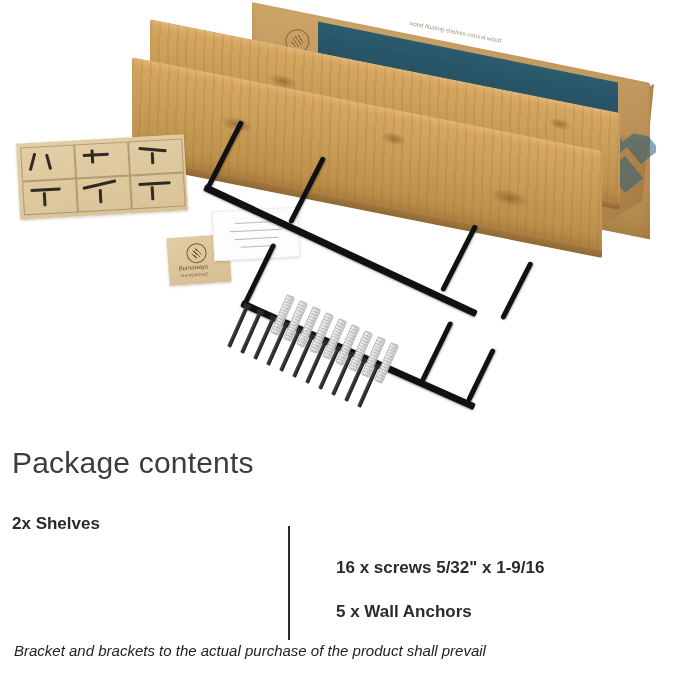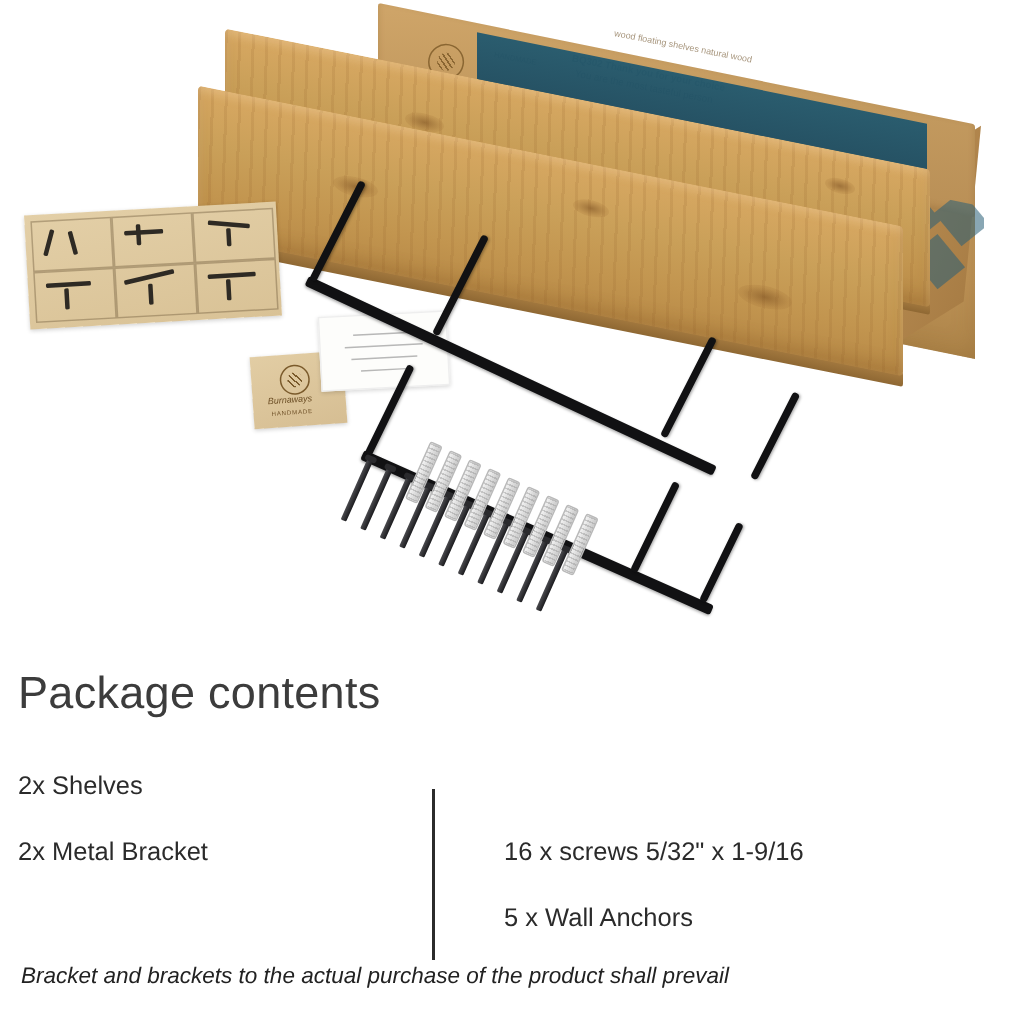--- a/index.html
+++ b/index.html
@@ -291,20 +291,21 @@
     font-size: 30px;
     color: #3c3c3c;
     font-weight: normal;
     letter-spacing: .2px;
   }
   .col {
     position: absolute;
     font-size: 17px;
     color: #2b2b2b;
     line-height: 44px;
+    font-weight: bold;
   }
   #col-left { left: 12px; top: 72px; }
   #col-right { left: 336px; top: 116px; }
   #divider {
     position: absolute;
     left: 288px;
     top: 96px;
     width: 2px;
     height: 114px;
     background: #2b2b2b;
@@ -442,21 +443,20 @@
 </div>
 
 <div id="contents">
 
   <div id="package-title">Package contents</div>
 
   <div id="divider"></div>
 
   <div class="col" id="col-left">
     <div>2x Shelves</div>
-    <div>2x Metal Bracket</div>
   </div>
 
   <div class="col" id="col-right">
     <div>16 x screws 5/32" x 1-9/16</div>
     <div>5 x Wall Anchors</div>
   </div>
 
   <div id="footer-note">Bracket and brackets to the actual purchase of the product shall prevail</div>
 
 </div>

